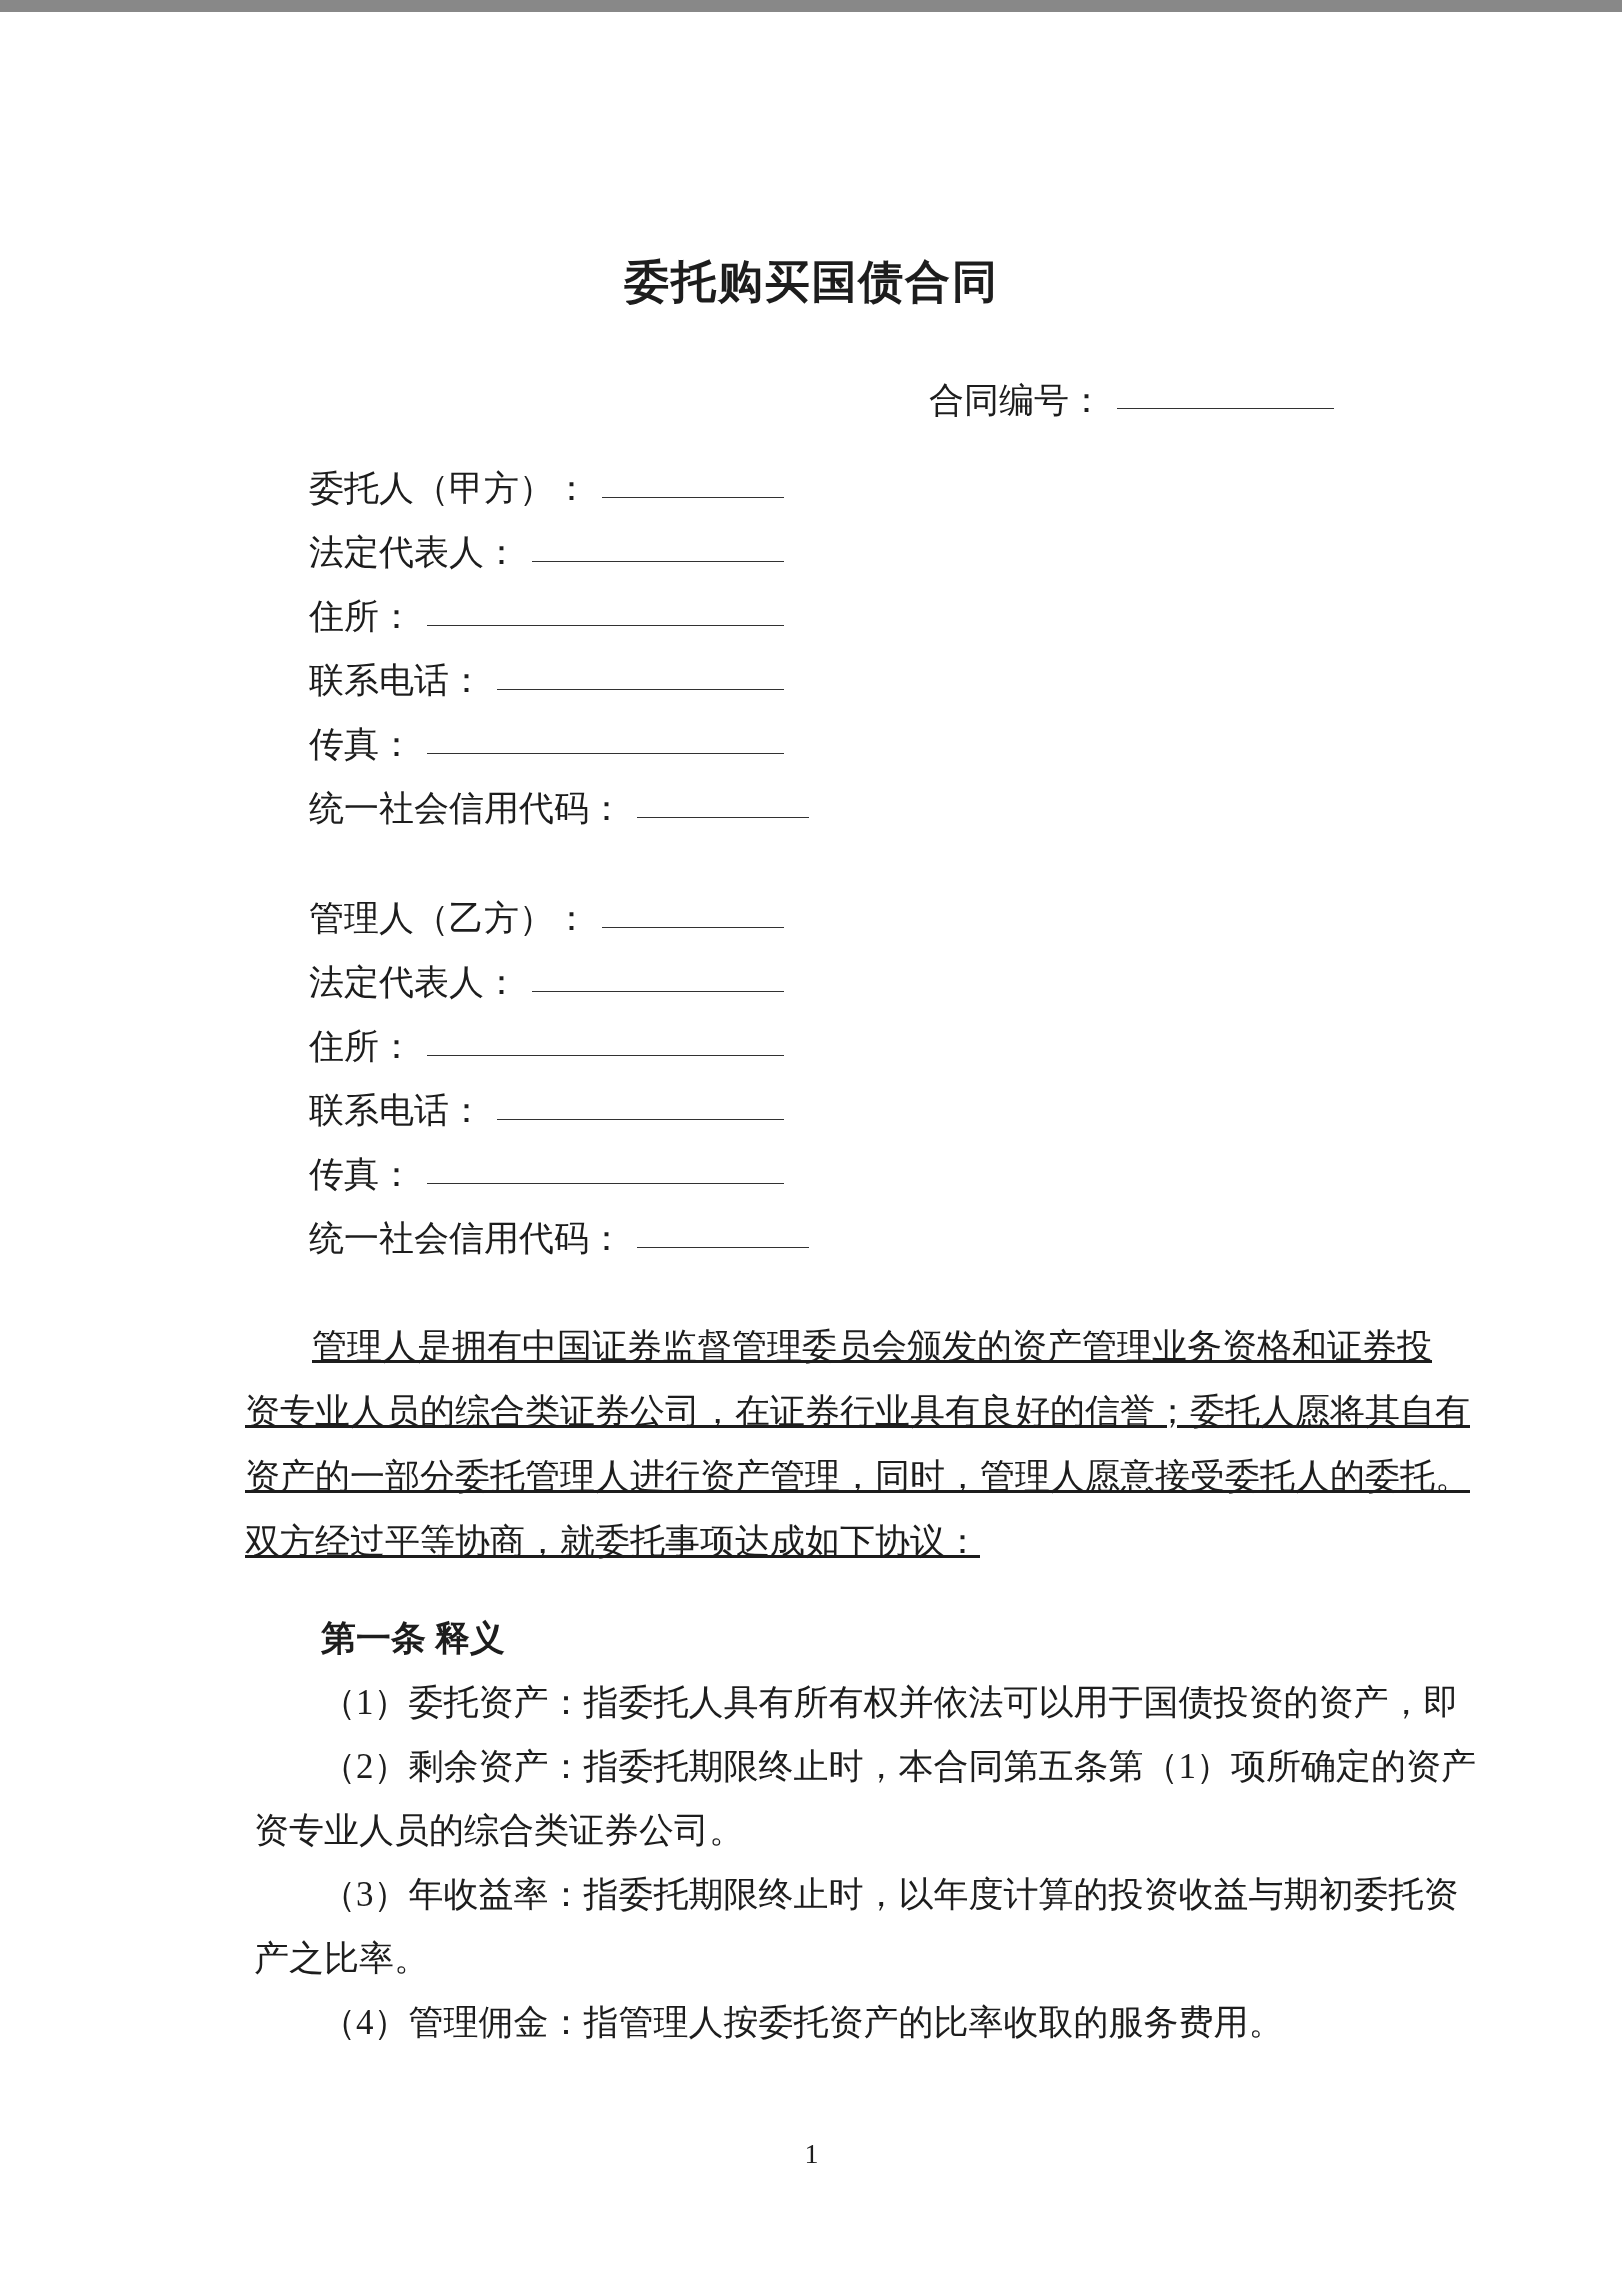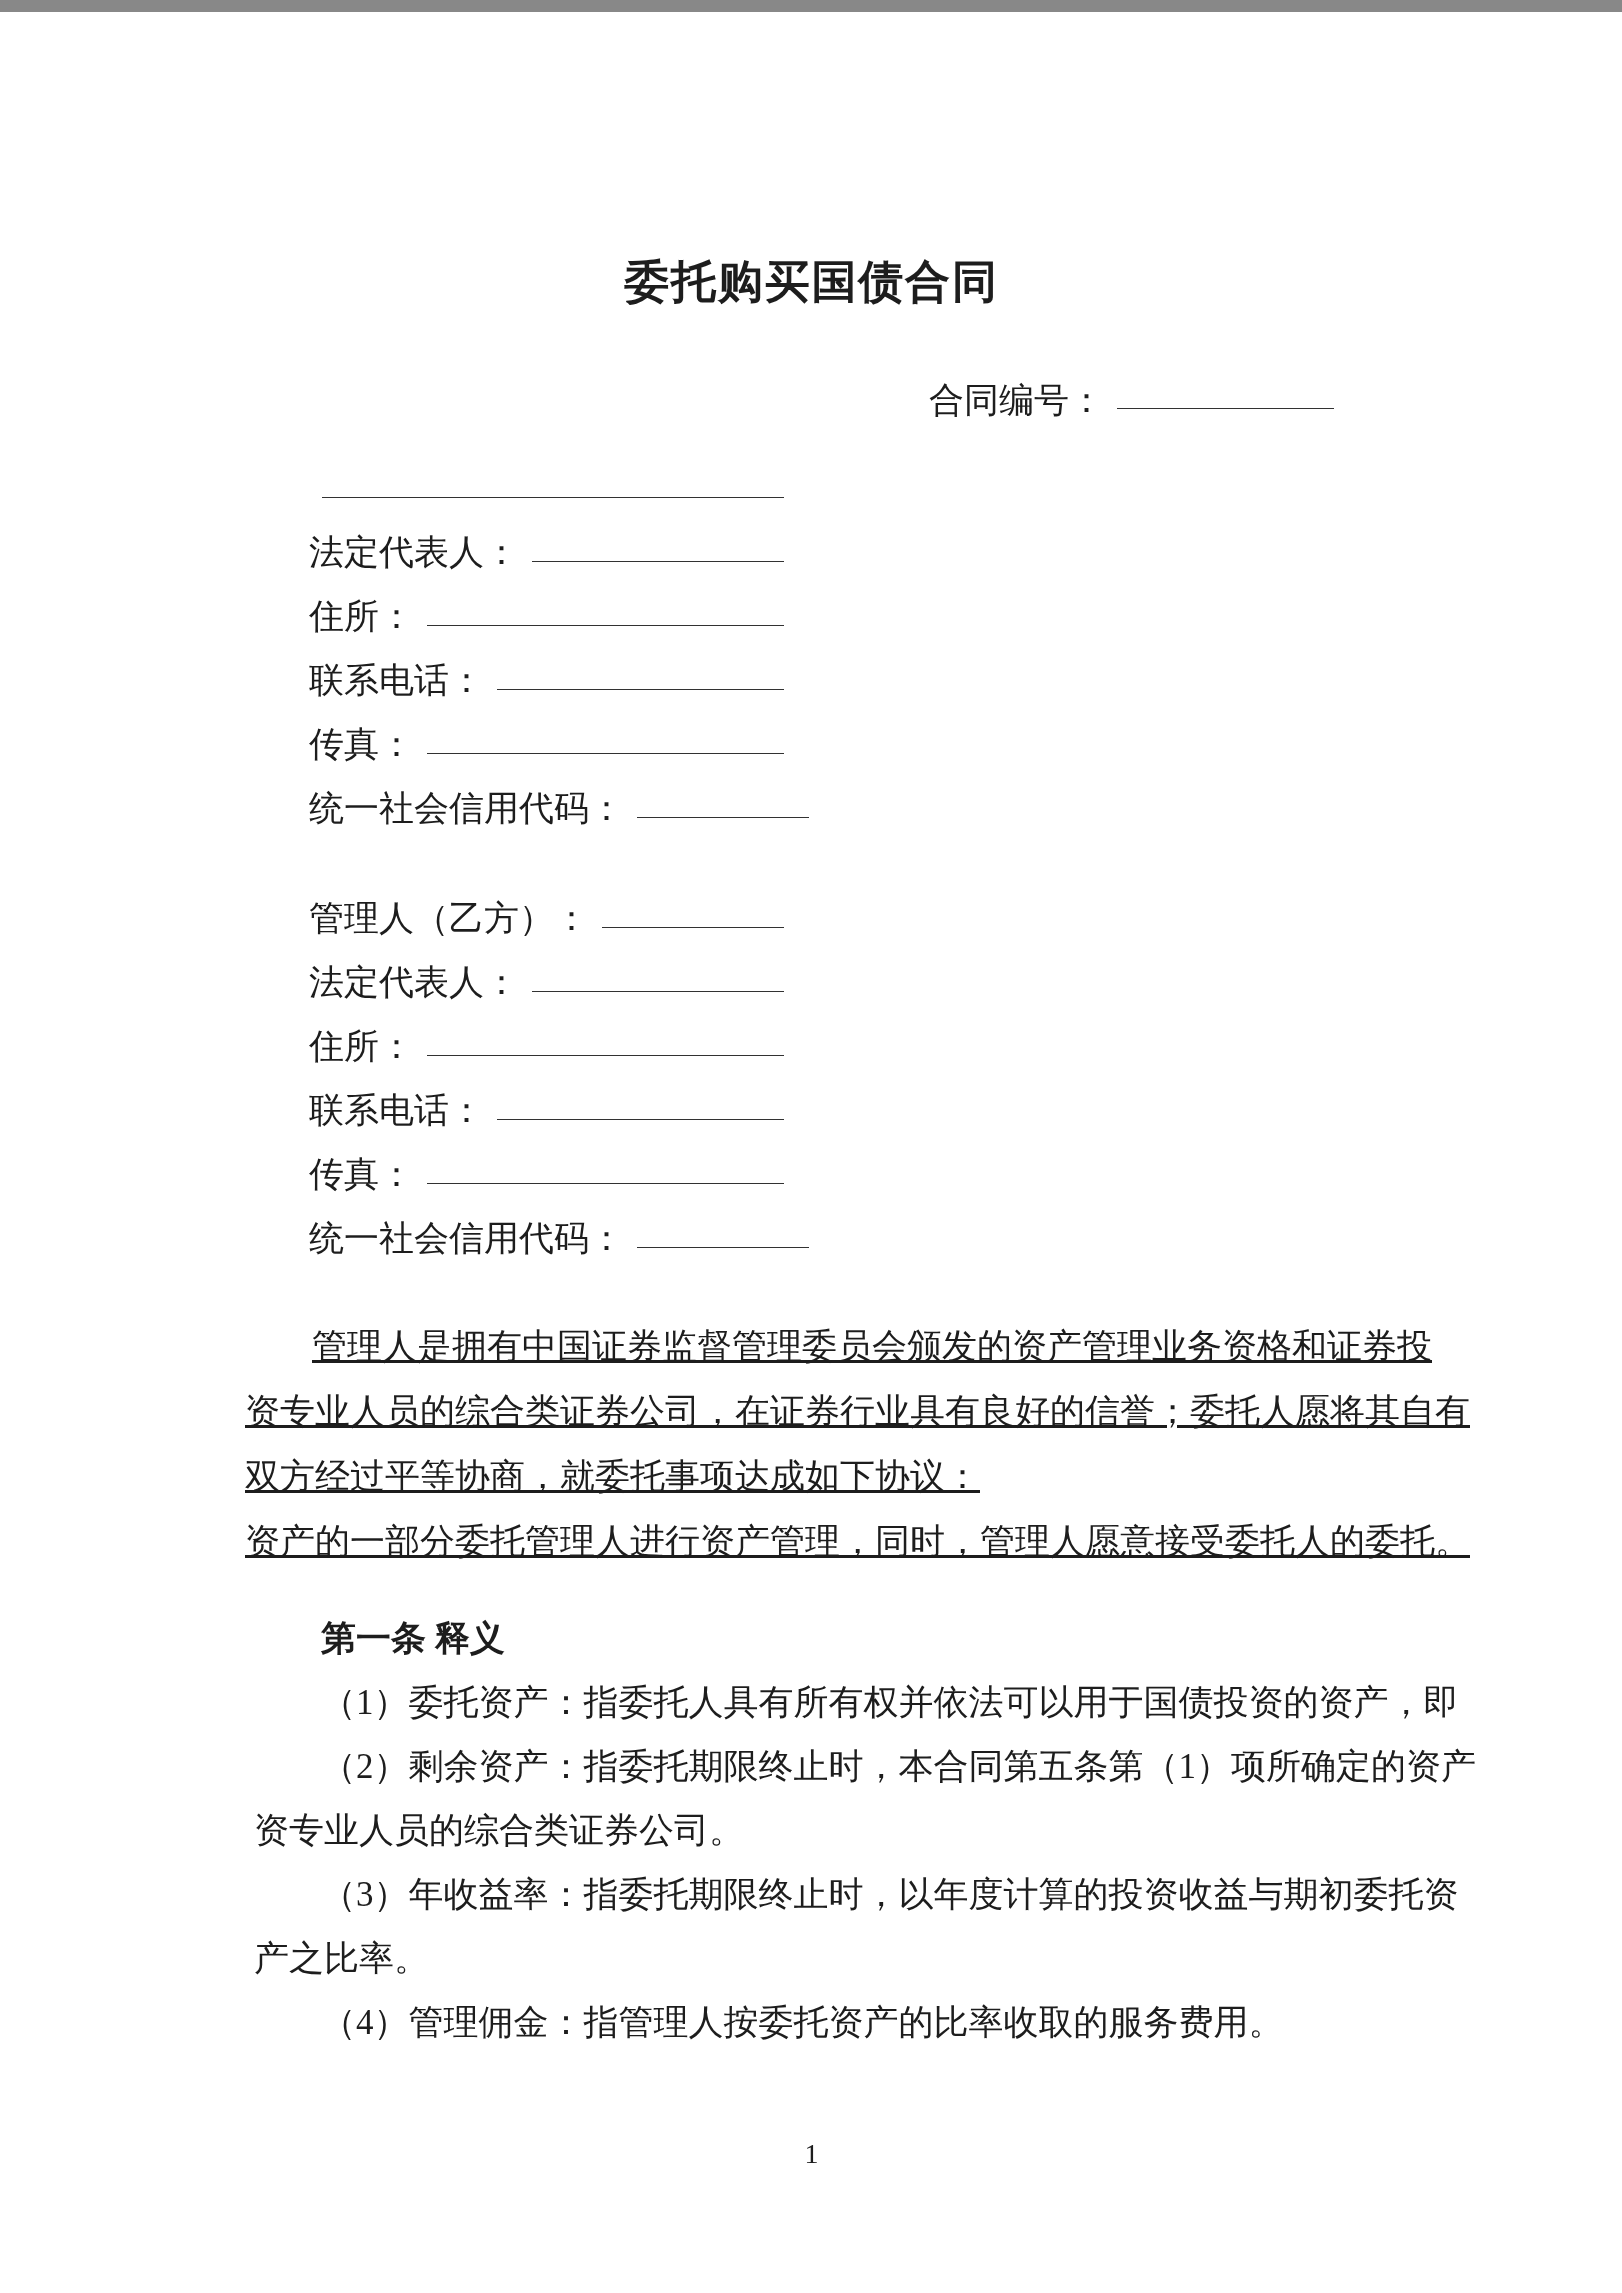--- a/index.html
+++ b/index.html
@@ -65,20 +65,21 @@
 
   <div class="title">委托购买国债合同</div>
 
   <div class="contract-no blank-row">
     <span class="label">合同编号：</span>
     <span class="blank"></span>
   </div>
 
   <div class="party party-a">
     <div class="field-row blank-row">
+      <span class="label">委托人（甲方）：</span>
       <span class="blank"></span>
     </div>
     <div class="field-row blank-row">
       <span class="label">法定代表人：</span>
       <span class="blank"></span>
     </div>
     <div class="field-row blank-row">
       <span class="label">住所：</span>
       <span class="blank"></span>
     </div>
@@ -119,22 +120,22 @@
     </div>
     <div class="field-row blank-row wide">
       <span class="label">统一社会信用代码：</span>
       <span class="blank"></span>
     </div>
   </div>
 
   <div class="preamble">
     <div class="para-line indent">管理人是拥有中国证券监督管理委员会颁发的资产管理业务资格和证券投</div>
     <div class="para-line">资专业人员的综合类证券公司，在证券行业具有良好的信誉；委托人愿将其自有</div>
+    <div class="para-line">资产的一部分委托管理人进行资产管理，同时，管理人愿意接受委托人的委托。</div>
     <div class="para-line">双方经过平等协商，就委托事项达成如下协议：</div>
-    <div class="para-line">资产的一部分委托管理人进行资产管理，同时，管理人愿意接受委托人的委托。</div>
   </div>
 
   <div class="article">
     <div class="art-line art-heading indent">第一条 释义</div>
     <div class="art-line indent">（1）委托资产：指委托人具有所有权并依法可以用于国债投资的资产，即</div>
     <div class="art-line indent">（2）剩余资产：指委托期限终止时，本合同第五条第（1）项所确定的资产</div>
     <div class="art-line">资专业人员的综合类证券公司。</div>
     <div class="art-line indent">（3）年收益率：指委托期限终止时，以年度计算的投资收益与期初委托资</div>
     <div class="art-line">产之比率。</div>
     <div class="art-line indent">（4）管理佣金：指管理人按委托资产的比率收取的服务费用。</div>

